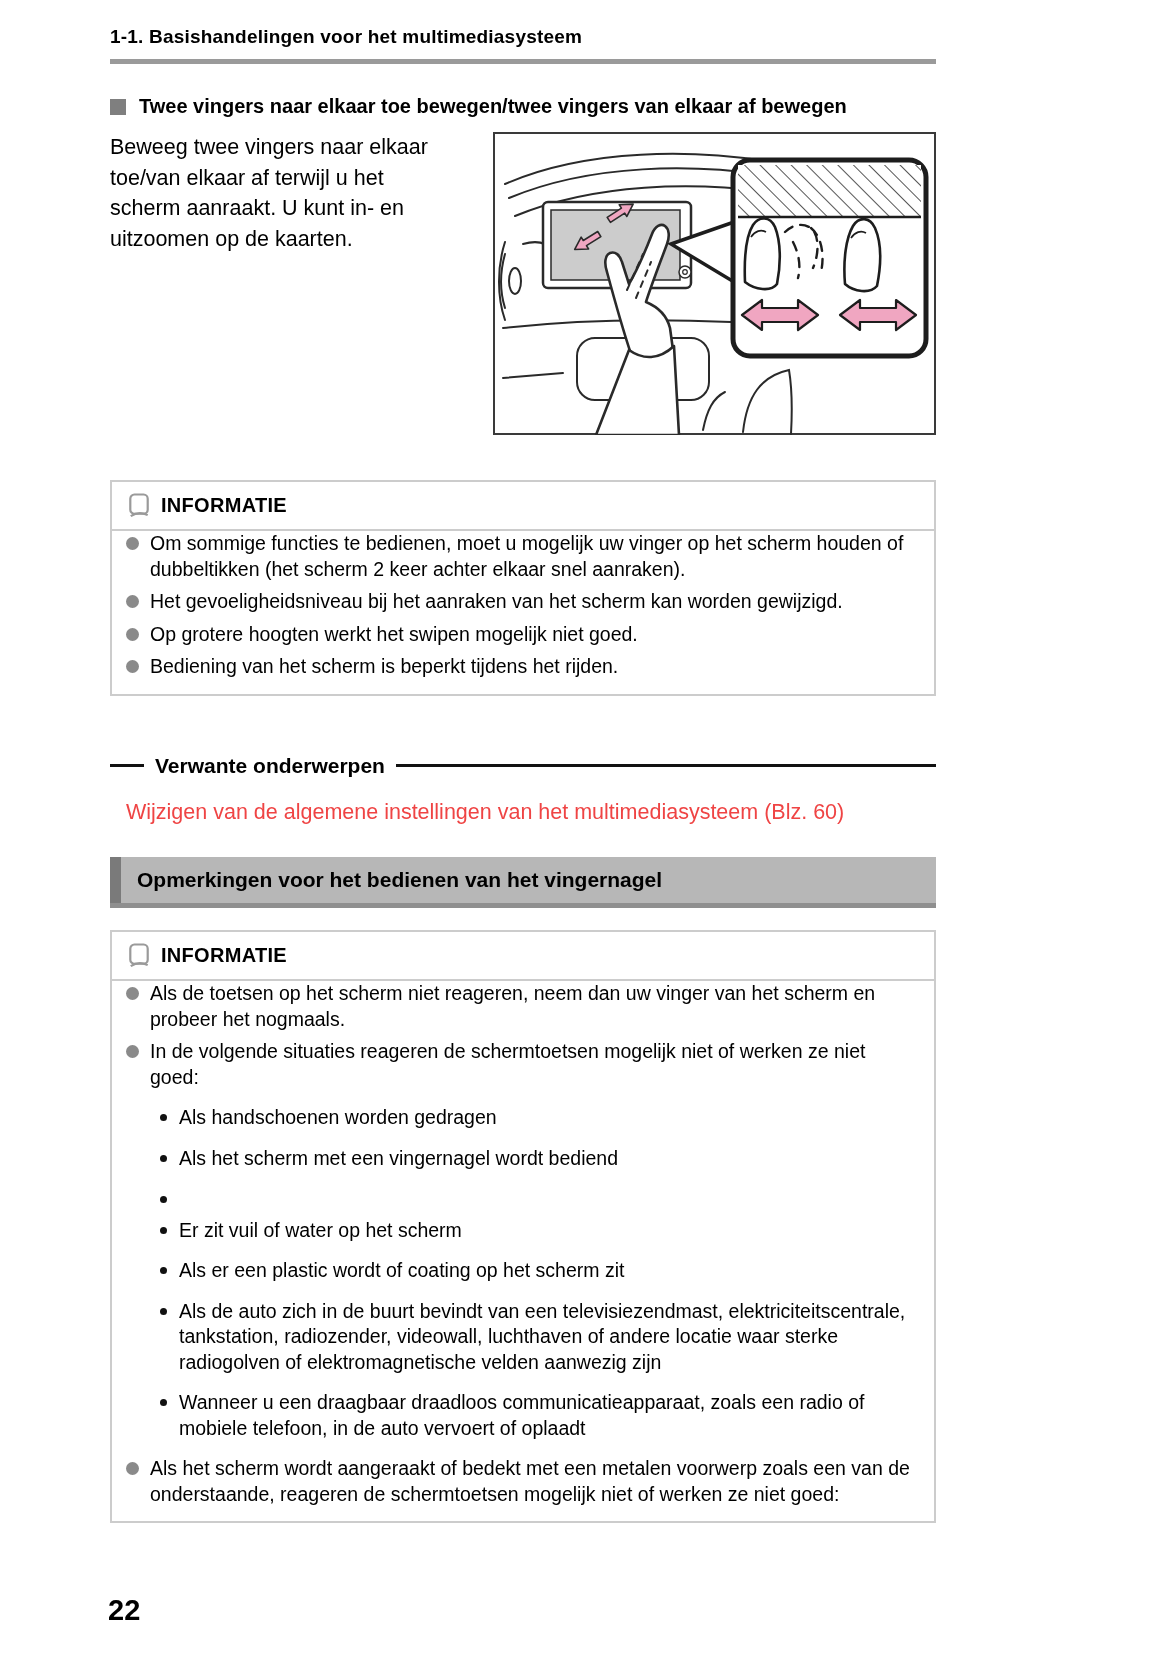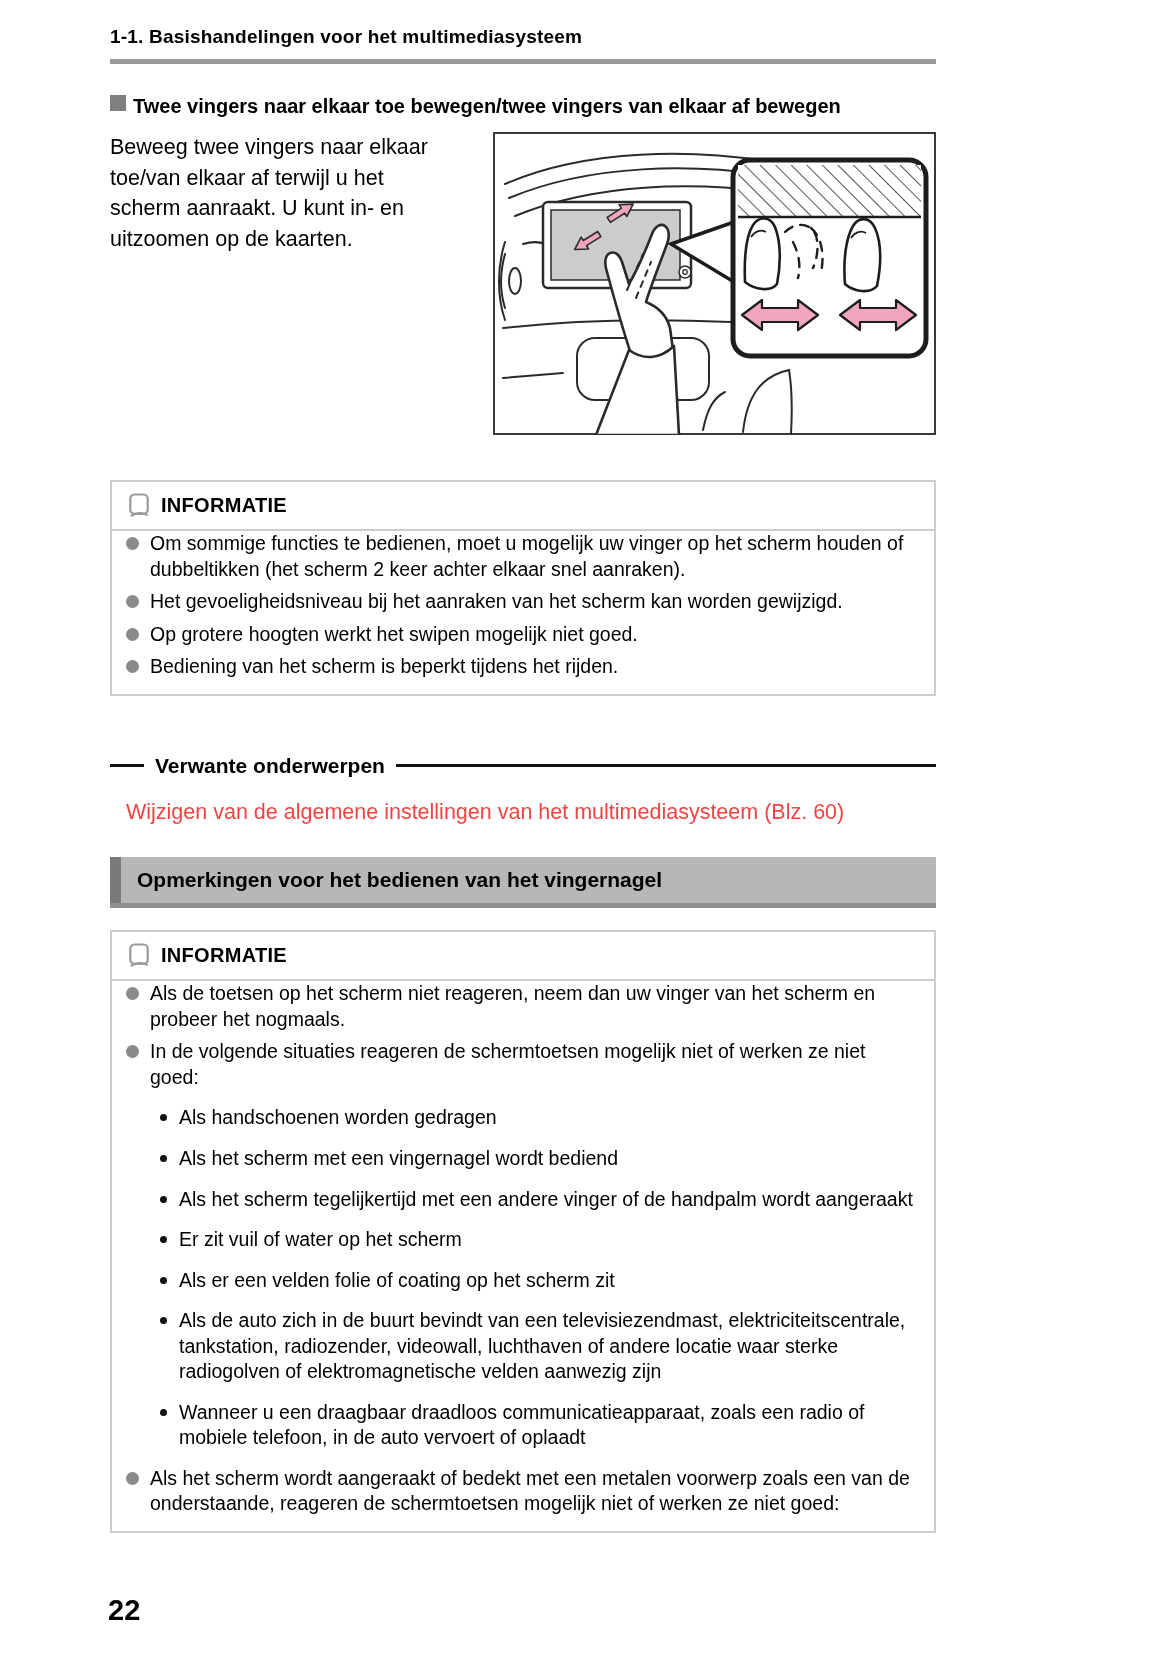--- a/index.html
+++ b/index.html
@@ -5,21 +5,21 @@
   html,body{margin:0;padding:0;background:#ffffff;}
   body{width:1165px;font-family:"Liberation Sans","DejaVu Sans",sans-serif;color:#000;}
   .page{position:relative;width:1054px;height:1653px;overflow:hidden;background:#fff;}
   .content{padding:26px 118px 0 110px;}
 
   
   .page-header{font-size:19px;font-weight:bold;letter-spacing:.2px;}
   .header-rule{height:5px;background:#9a9a9a;margin-top:11px;}
 
   
-  .sec-title{display:flex;align-items:flex-start;gap:7px;margin-top:31px;font-size:20px;font-weight:bold;}
+  .sec-title{display:flex;align-items:center;gap:13px;margin-top:31px;font-size:20px;font-weight:bold;}
   .sq{width:16px;height:16px;background:#7f7f7f;flex:0 0 auto;}
 
   .two-col{display:flex;margin-top:14px;}
   .col-text{flex:1 1 auto;max-width:462px;padding-right:36px;font-size:21.5px;line-height:1.42;}
   .figure{flex:0 0 443px;width:443px;height:303px;}
 
   
   .info-box{border:2px solid #cccccc;margin-top:45px;background:#fff;}
   .info-title{display:flex;align-items:center;gap:11px;padding:10px 16px;font-size:20px;font-weight:bold;letter-spacing:.3px;border-radius:7px;}
   .info-divider{border-top:2px solid #cccccc;}
@@ -203,29 +203,28 @@
         <div class="sub-item">
             <span class="dot-small"></span>
             <span>Als handschoenen worden gedragen</span>
           </div>
         <div class="sub-item">
             <span class="dot-small"></span>
             <span>Als het scherm met een vingernagel wordt bediend</span>
           </div>
         <div class="sub-item">
             <span class="dot-small"></span>
-            <span>Als het scherm tegelijkertijd met een andere vinger of de handpalm wordt aangeraakt</span>
           </div>
         <div class="sub-item">
             <span class="dot-small"></span>
             <span>Er zit vuil of water op het scherm</span>
           </div>
         <div class="sub-item">
             <span class="dot-small"></span>
-            <span>Als er een velden folie of coating op het scherm zit</span>
+            <span>Als er een plastic wordt of coating op het scherm zit</span>
           </div>
         <div class="sub-item">
             <span class="dot-small"></span>
             <span>Als de auto zich in de buurt bevindt van een televisiezendmast, elektriciteitscentrale, tankstation, radiozender, videowall, luchthaven of andere locatie waar sterke radiogolven of elektromagnetische velden aanwezig zijn</span>
           </div>
         <div class="sub-item">
             <span class="dot-small"></span>
             <span>Wanneer u een draagbaar draadloos communicatieapparaat, zoals een radio of mobiele telefoon, in de auto vervoert of oplaadt</span>
           </div>
         <div class="info-item">

